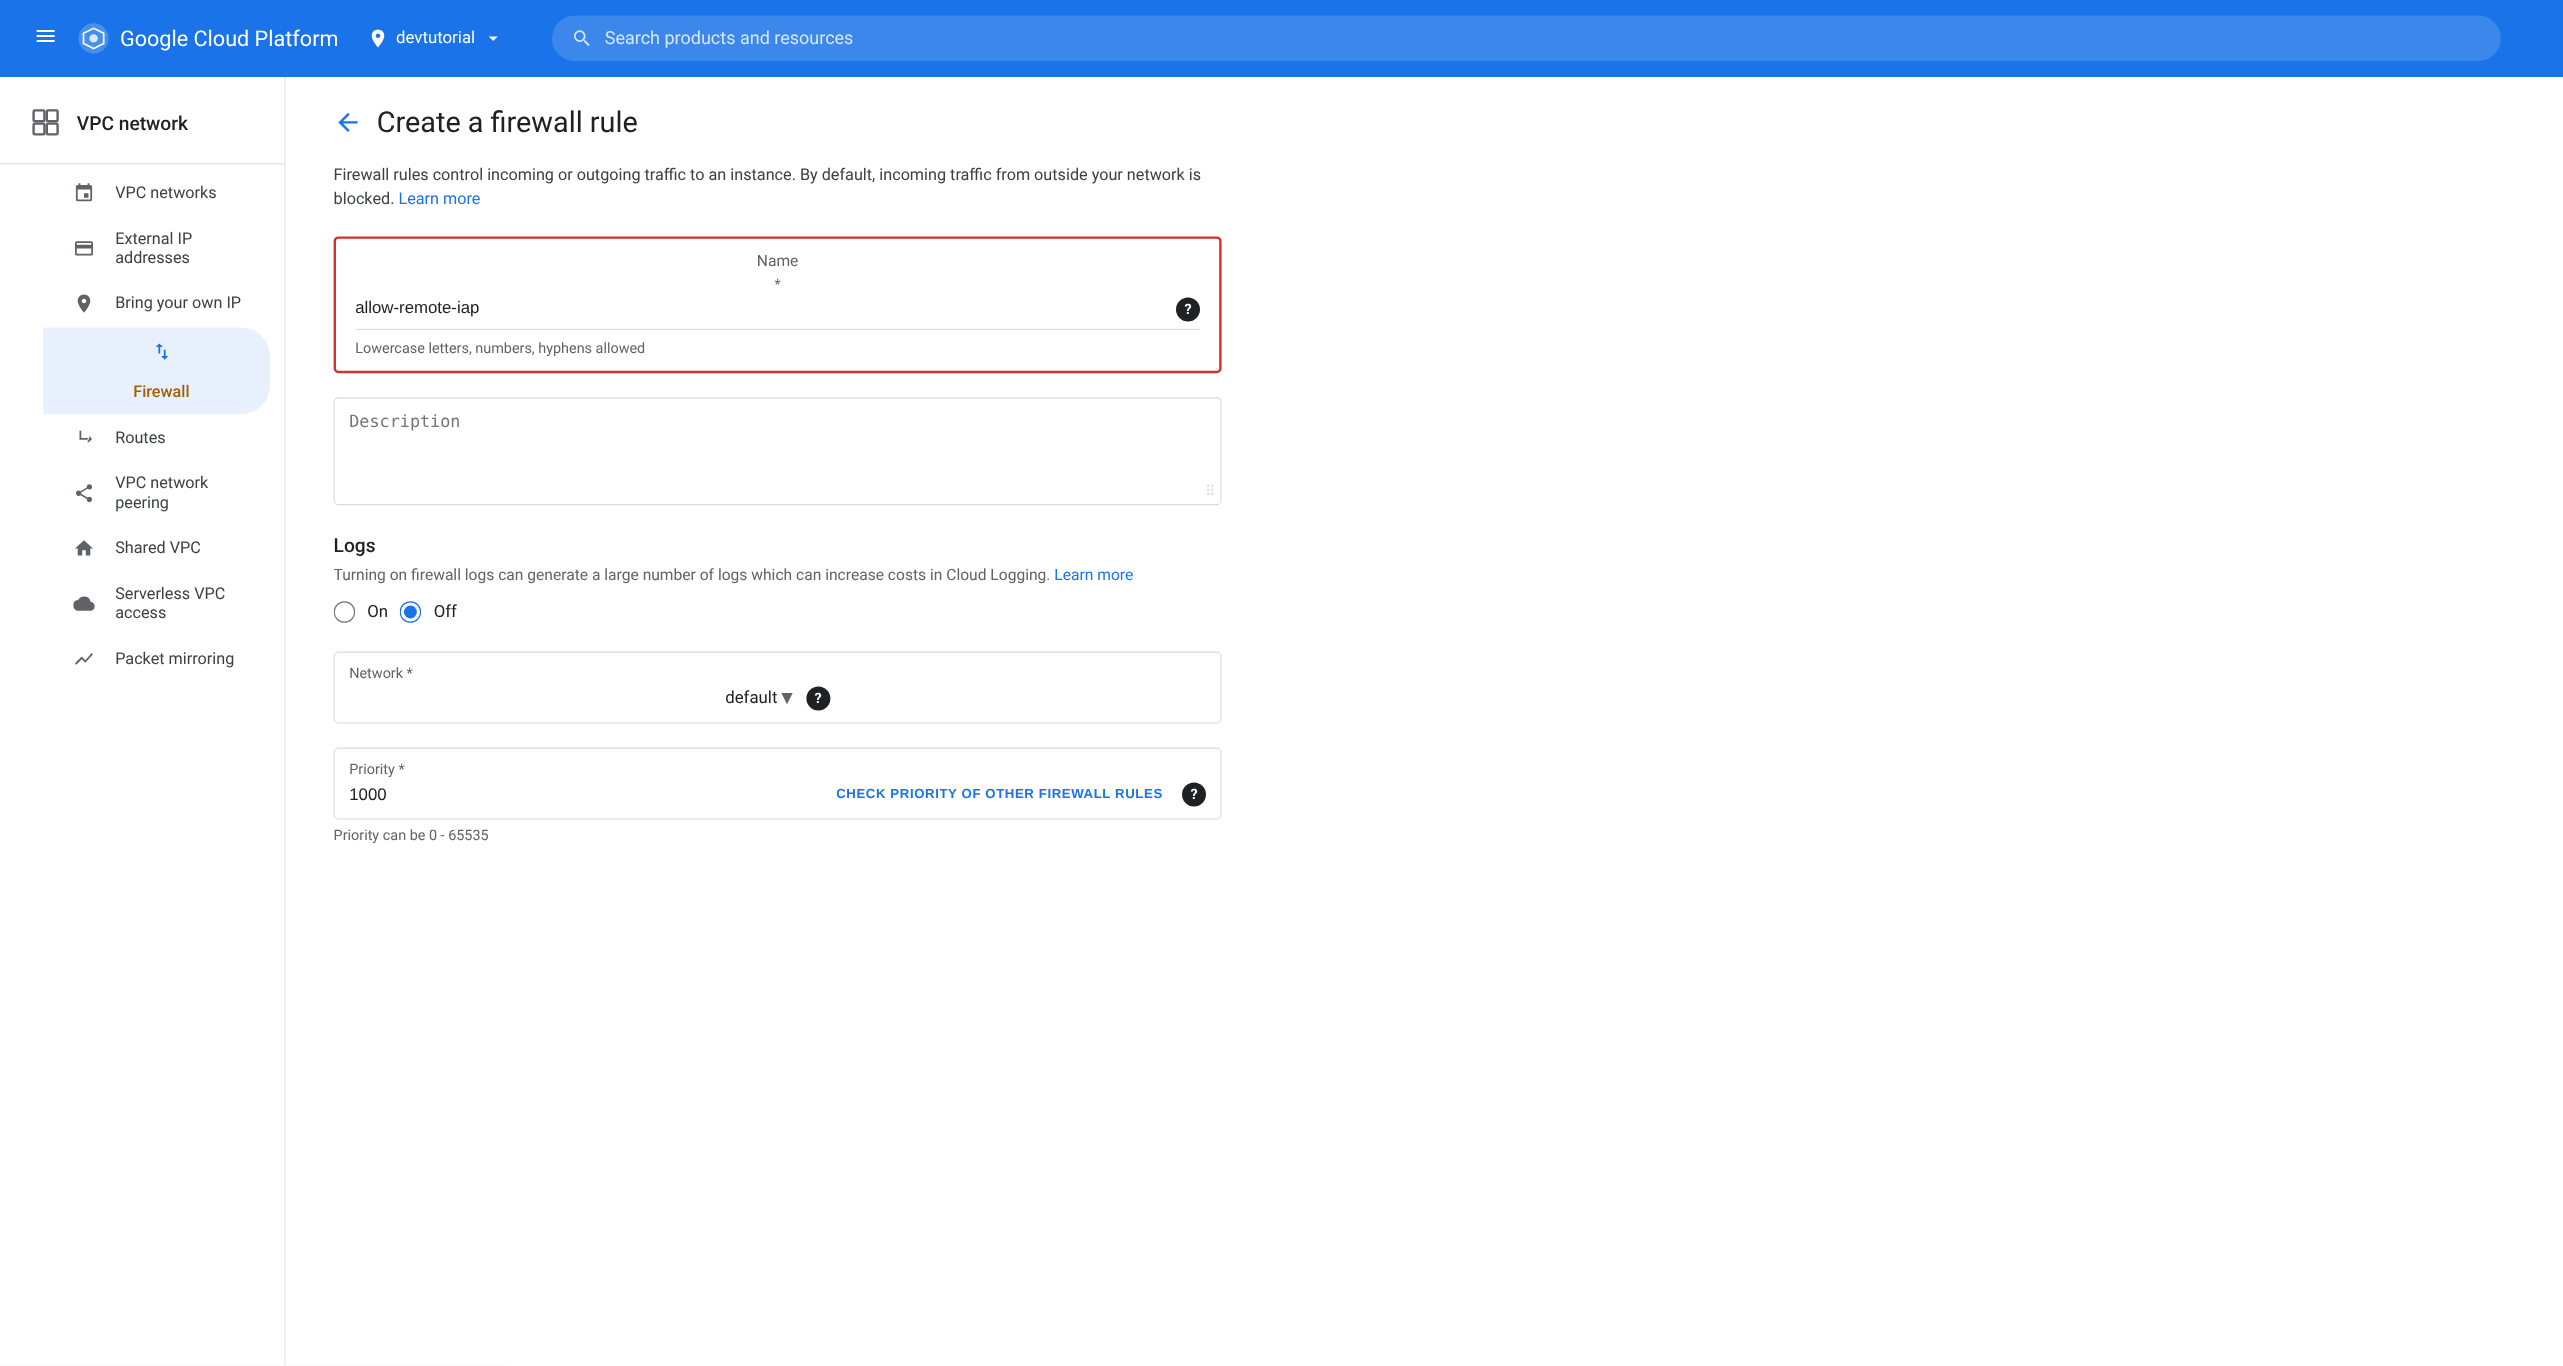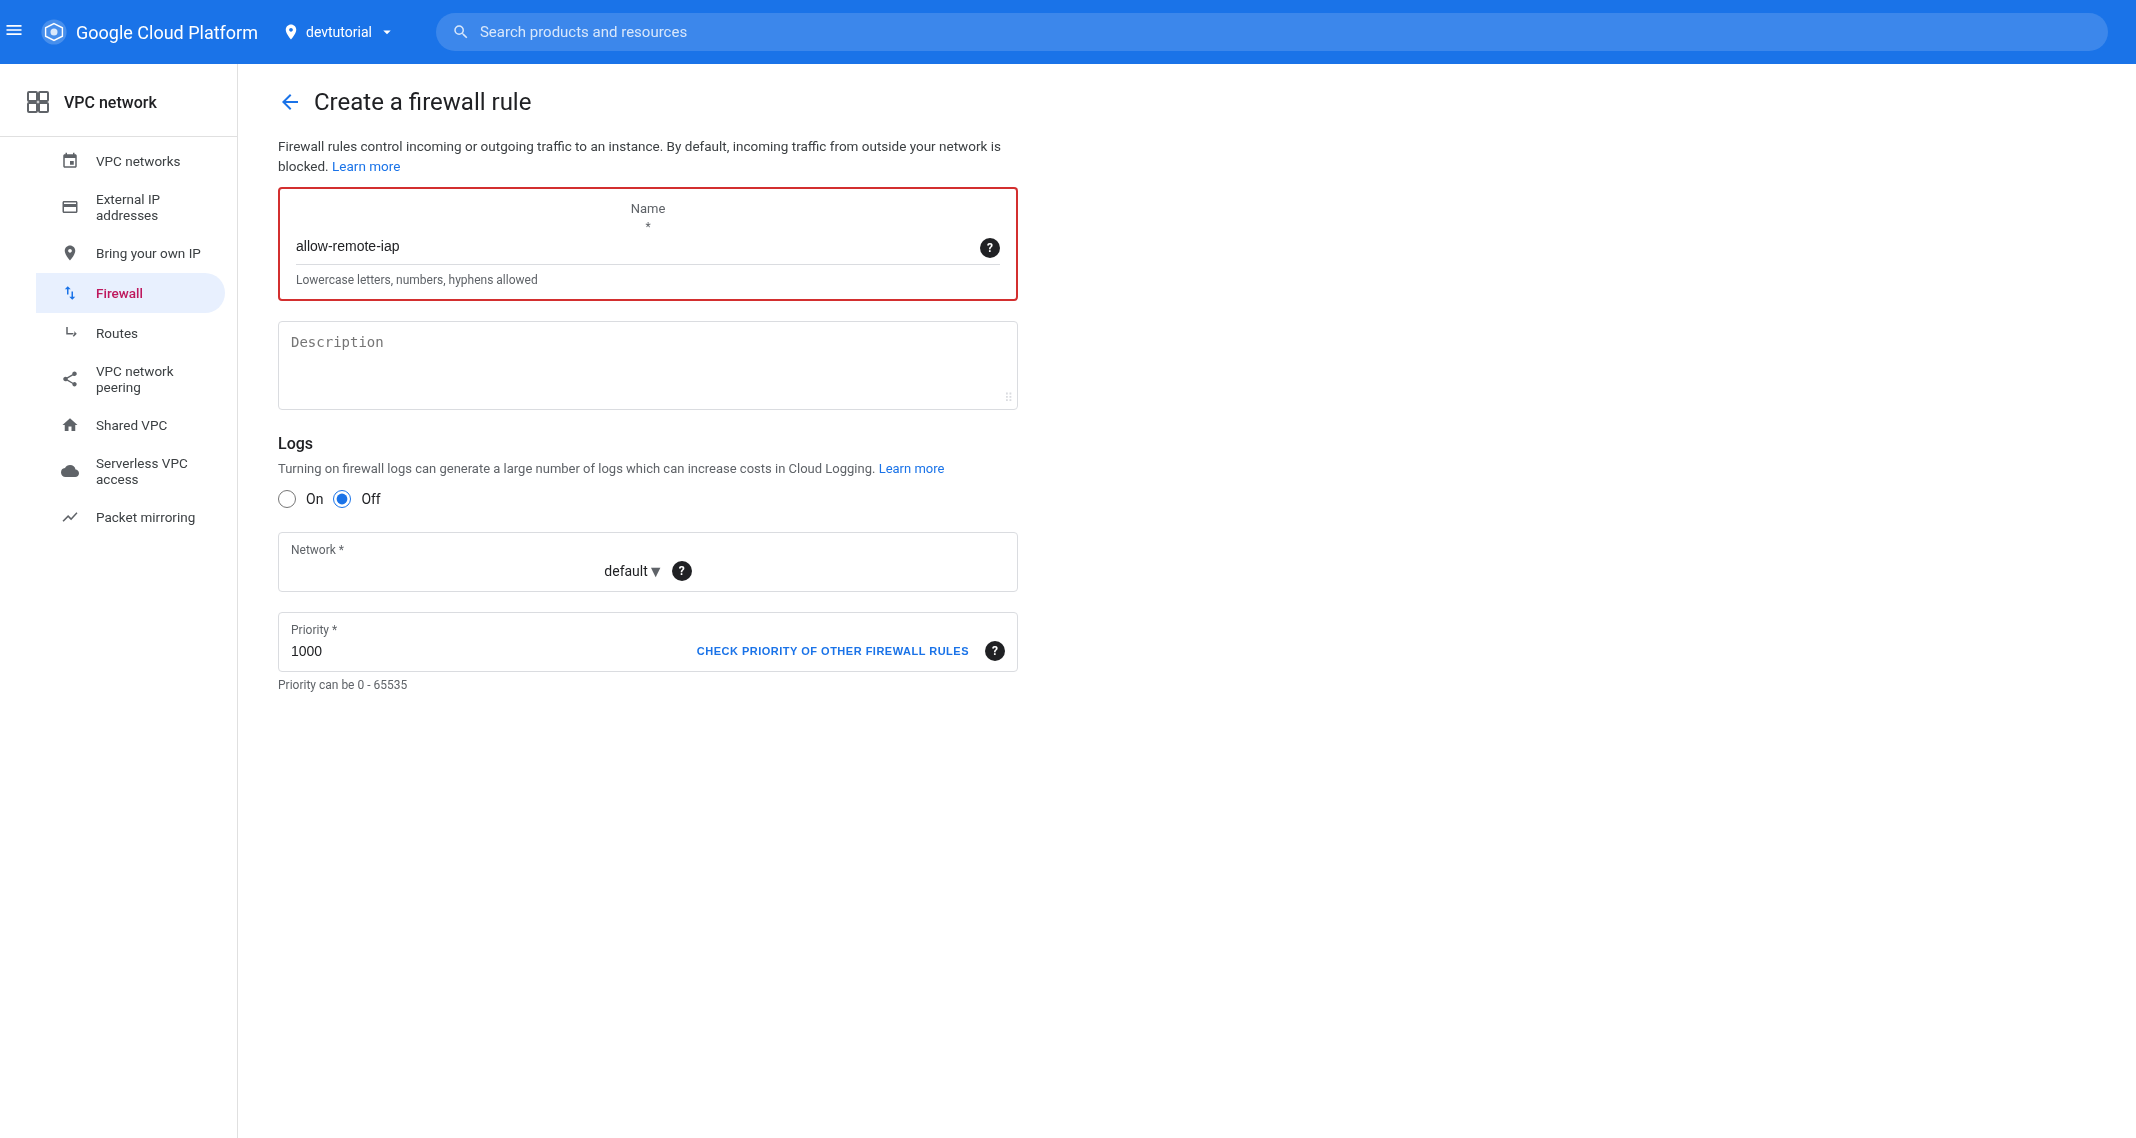--- a/index.html
+++ b/index.html
@@ -4,21 +4,21 @@
   <style>
     * { margin: 0; padding: 0; box-sizing: border-box; }
     body { font-family: 'Google Sans', Roboto, Arial, sans-serif; font-size: 14px; background: #f8f9fa; color: #202124; }
 
     
     .top-nav {
       background: #1a73e8;
       height: 64px;
       display: flex;
       align-items: center;
-      padding: 0 4px;
+      padding: 0 28px;
       gap: 16px;
       color: white;
       position: fixed;
       top: 0; left: 0; right: 0;
       z-index: 100;
     }
     .hamburger-icon { font-size: 20px; cursor: pointer; color: white; }
     .nav-logo { font-size: 18px; font-weight: 400; color: white; display: flex; align-items: center; gap: 8px; }
     .nav-logo-icon { width: 28px; height: 28px; }
     .nav-project { display: flex; align-items: center; gap: 6px; margin-left: 8px; font-size: 14px; color: white; cursor: pointer; }
@@ -78,22 +78,23 @@
       cursor: pointer;
       color: #3c4043;
       font-size: 13.5px;
       border-radius: 0 24px 24px 0;
       margin-right: 12px;
       transition: background 0.15s;
       margin-left: 36px;
     }
     .sidebar-item.active {
       background: #e8f0fe;
-      color: #be185d;
+      color: #a16207;
       font-weight: 500;
+      flex-direction: column;
     }
     .sidebar-item-icon {
       width: 20px;
       height: 20px;
       color: #5f6368;
       display: flex;
       align-items: center;
       justify-content: center;
       flex-shrink: 0;
     }
@@ -124,21 +125,21 @@
     }
     .page-title {
       font-size: 24px;
       font-weight: 400;
       color: #202124;
     }
 
     .description-text {
       font-size: 13.5px;
       color: #3c4043;
-      margin-bottom: 10px;
+      margin-bottom: 20px;
       line-height: 1.5;
       max-width: 740px;
     }
     .description-text a {
       color: #1a73e8;
       text-decoration: none;
     }
 
     
     .form-section {

